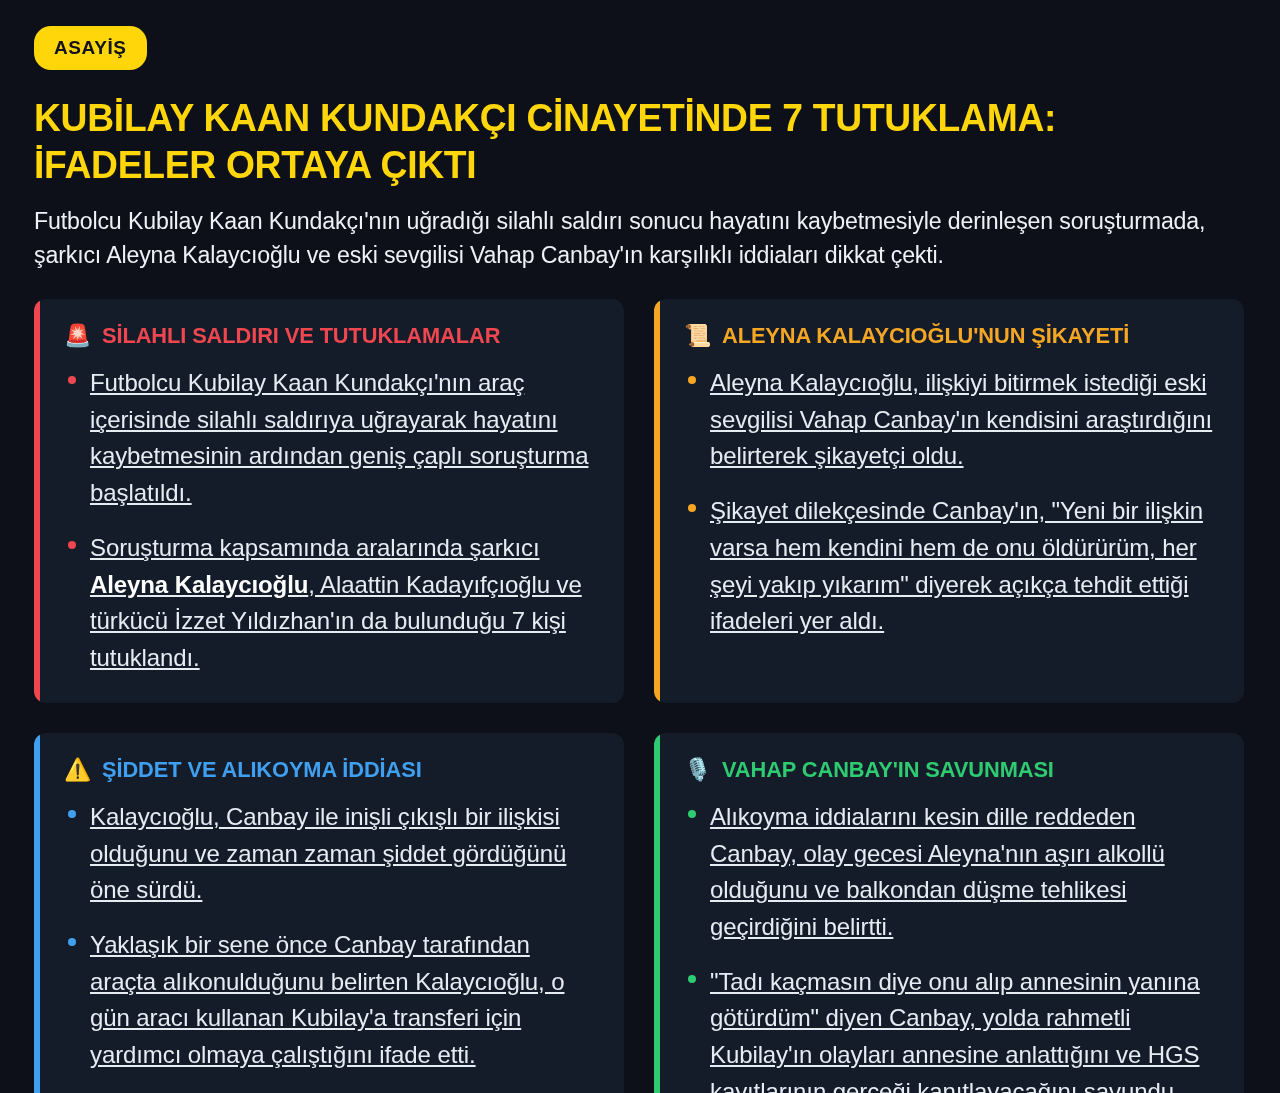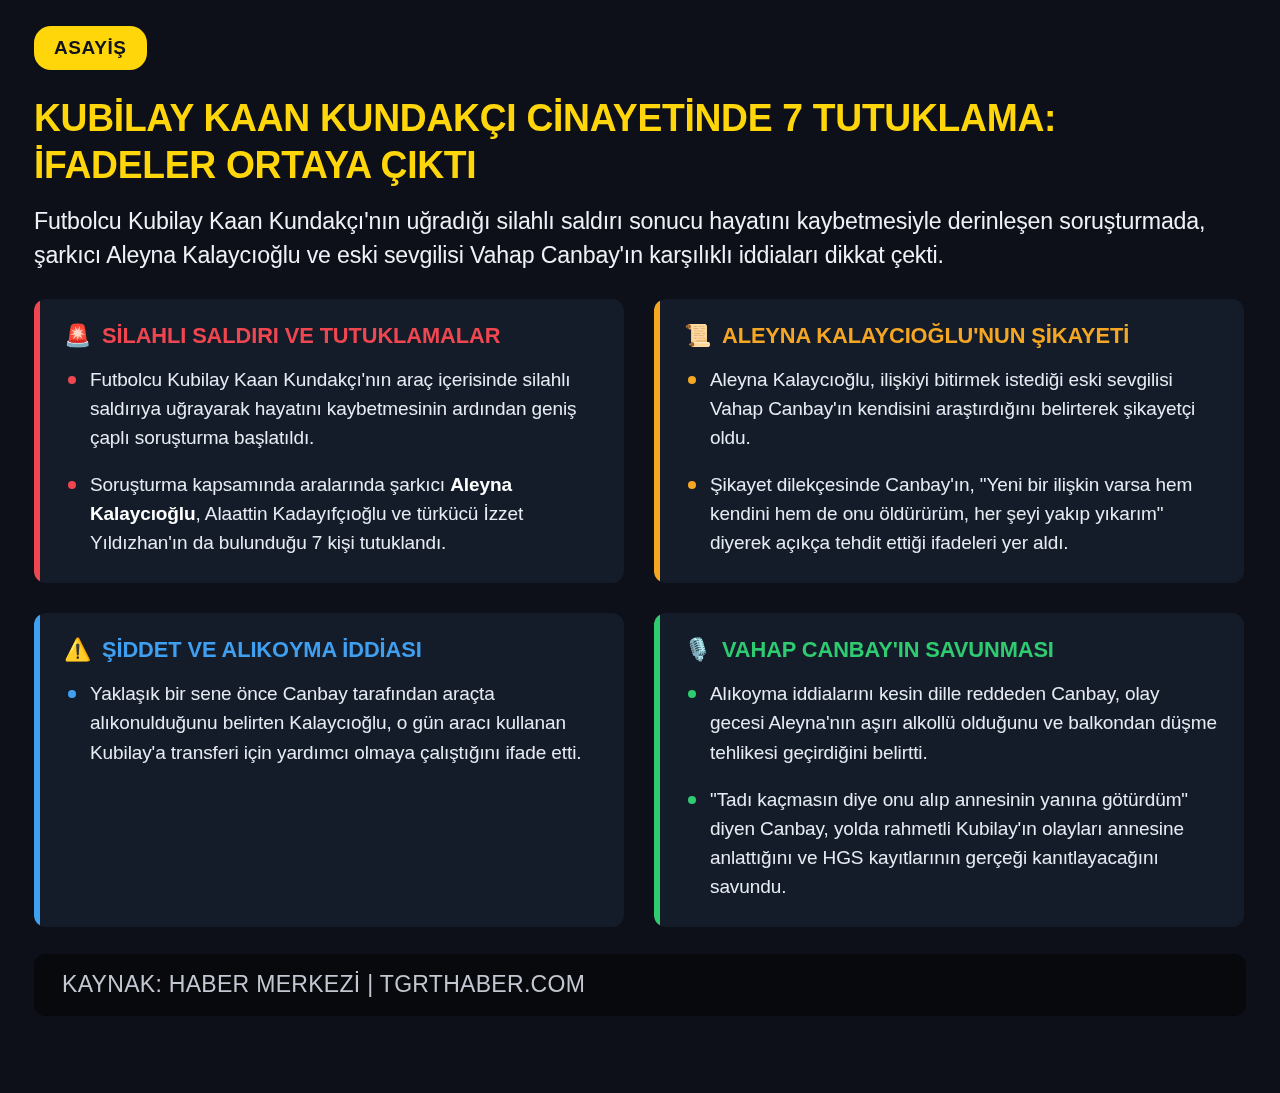--- a/index.html
+++ b/index.html
@@ -117,24 +117,25 @@
   }
 
   .bullets {
     list-style: none;
   }
 
   .bullets li {
     position: relative;
     padding-left: 26px;
     color: #e7ebf2;
-    font-size: 19px;
+    font-size: 24px;
     line-height: 1.53;
     letter-spacing: -0.1px;
     margin-bottom: 18px;
+    text-decoration: underline;
   }
 
   .bullets li:last-child { margin-bottom: 0; }
 
   .bullets li::before {
     content: "";
     position: absolute;
     left: 4px;
     top: 11px;
     width: 8px;
@@ -194,20 +195,21 @@
           <li><span>Aleyna Kalaycıoğlu, ilişkiyi bitirmek istediği eski sevgilisi Vahap Canbay'ın kendisini araştırdığını belirterek şikayetçi oldu.</span></li>
           <li><span>Şikayet dilekçesinde Canbay'ın, "Yeni bir ilişkin varsa hem kendini hem de onu öldürürüm, her şeyi yakıp yıkarım" diyerek açıkça tehdit ettiği ifadeleri yer aldı.</span></li>
         </ul>
       </section>
       <section class="card" style="--accent: #3f9ff0;">
         <div class="card-head">
           <span class="card-icon">⚠️</span>
           <h2 class="card-title">ŞİDDET VE ALIKOYMA İDDİASI</h2>
         </div>
         <ul class="bullets">
+          <li><span>Kalaycıoğlu, Canbay ile inişli çıkışlı bir ilişkisi olduğunu ve zaman zaman şiddet gördüğünü öne sürdü.</span></li>
           <li><span>Yaklaşık bir sene önce Canbay tarafından araçta alıkonulduğunu belirten Kalaycıoğlu, o gün aracı kullanan Kubilay'a transferi için yardımcı olmaya çalıştığını ifade etti.</span></li>
         </ul>
       </section>
       <section class="card" style="--accent: #2ecb71;">
         <div class="card-head">
           <span class="card-icon">🎙️</span>
           <h2 class="card-title">VAHAP CANBAY'IN SAVUNMASI</h2>
         </div>
         <ul class="bullets">
           <li><span>Alıkoyma iddialarını kesin dille reddeden Canbay, olay gecesi Aleyna'nın aşırı alkollü olduğunu ve balkondan düşme tehlikesi geçirdiğini belirtti.</span></li>

